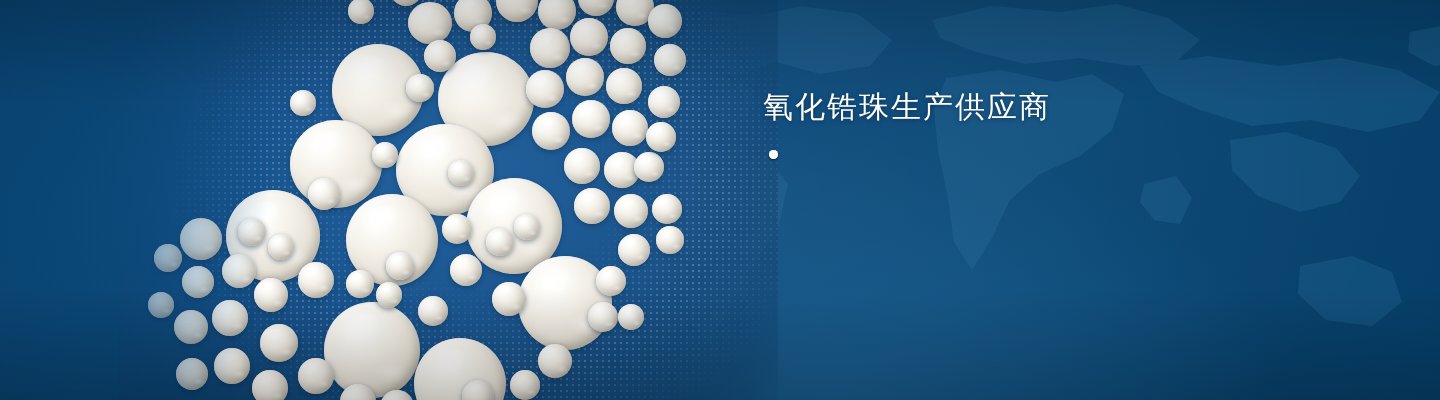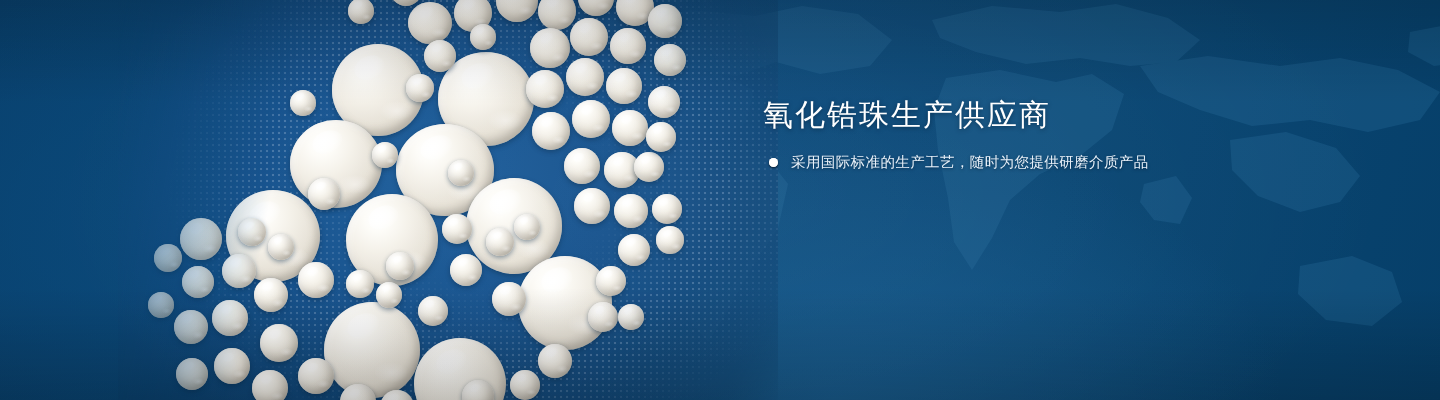--- a/index.html
+++ b/index.html
@@ -90,21 +90,21 @@
     content:"";position:absolute;
     left:52%;top:62%;
     width:36%;height:22%;
     border-radius:50%;
     background:radial-gradient(ellipse at 50% 50%, rgba(255,255,255,.40) 0%, rgba(255,255,255,0) 72%);
   }
 
   
   .content{
     position:absolute;
-    left:763px;top:96px;
+    left:763px;top:88px;
     width:620px;
   }
   .headline{
     color:#ffffff;
     font-size:30px;
     line-height:38px;
     letter-spacing:2px;
     font-weight:400;
     margin:0 0 16px 0;
     text-shadow:0 1px 4px rgba(2,26,48,.55);
@@ -247,18 +247,17 @@
 
   <div class="content">
     <h1 class="headline">氧化锆珠生产供应商</h1>
 
     <ul class="bullets">
       <li class="bullet">
         <span class="dot"></span>
       </li>
       <li class="bullet">
         <span class="dot"></span>
-        <span>采用国际标准的生产工艺，随时为您提供研磨介质产品</span>
       </li>
     </ul>
   </div>
 
 </div>
 
 </body></html>

